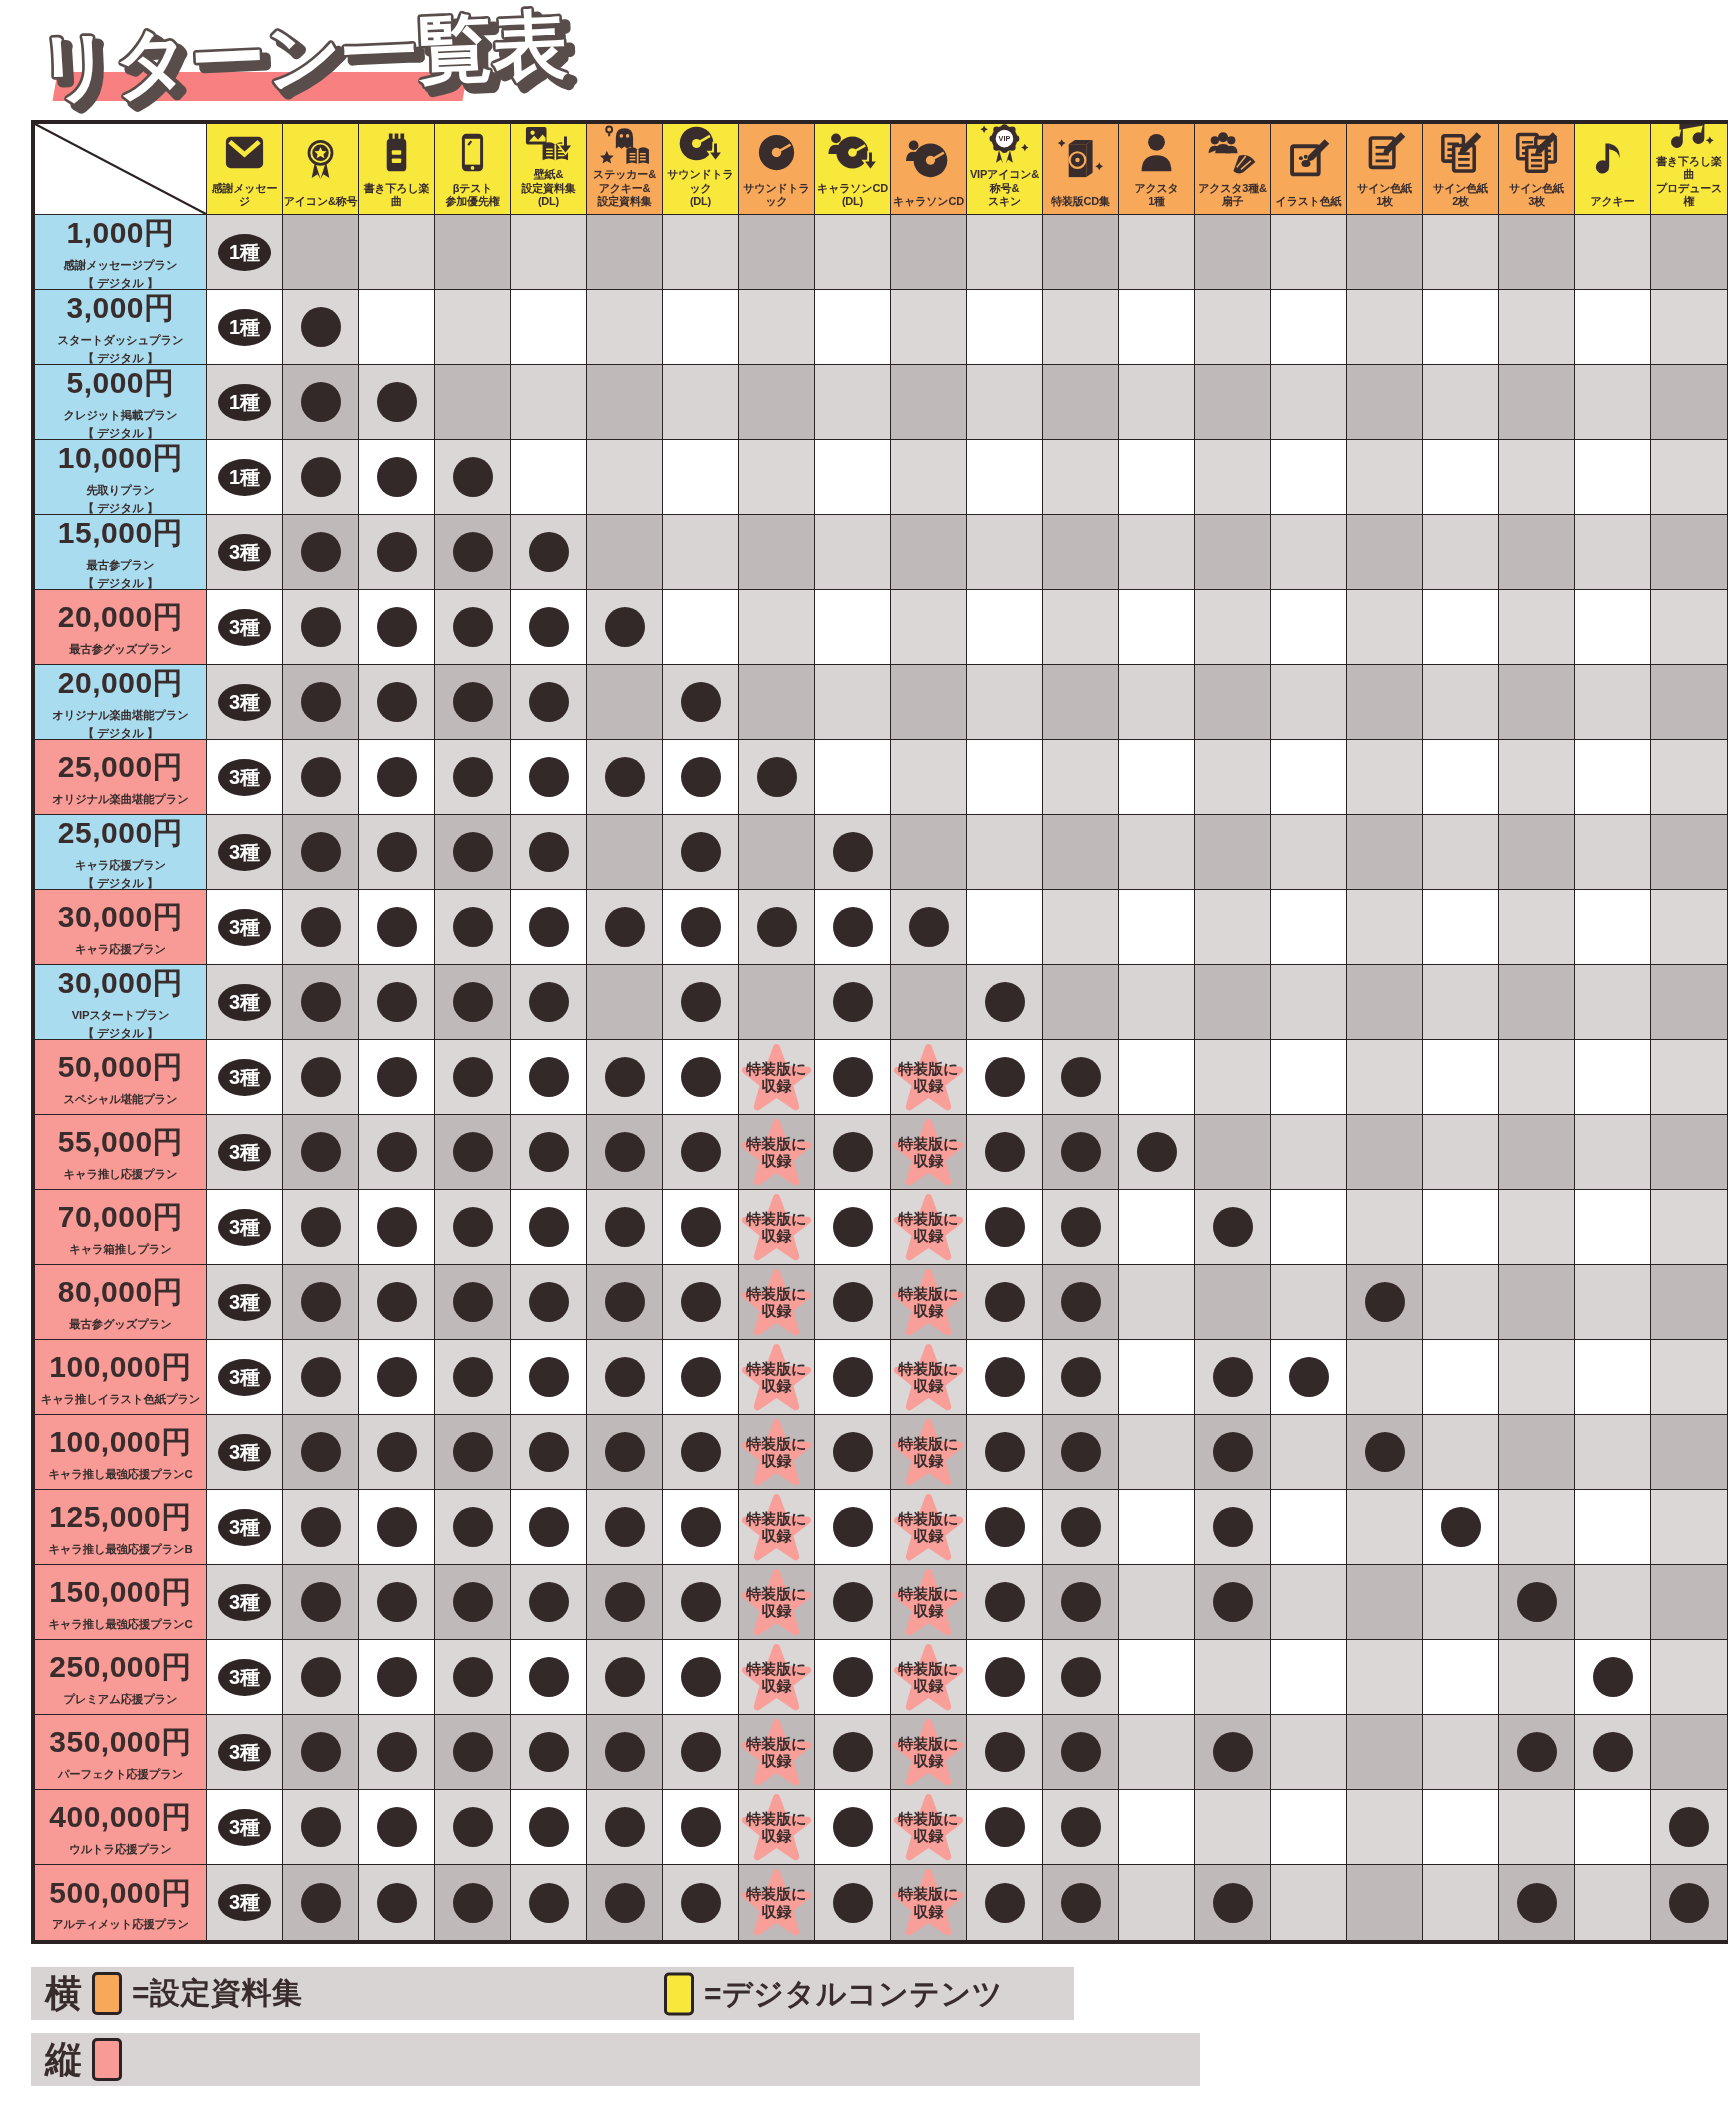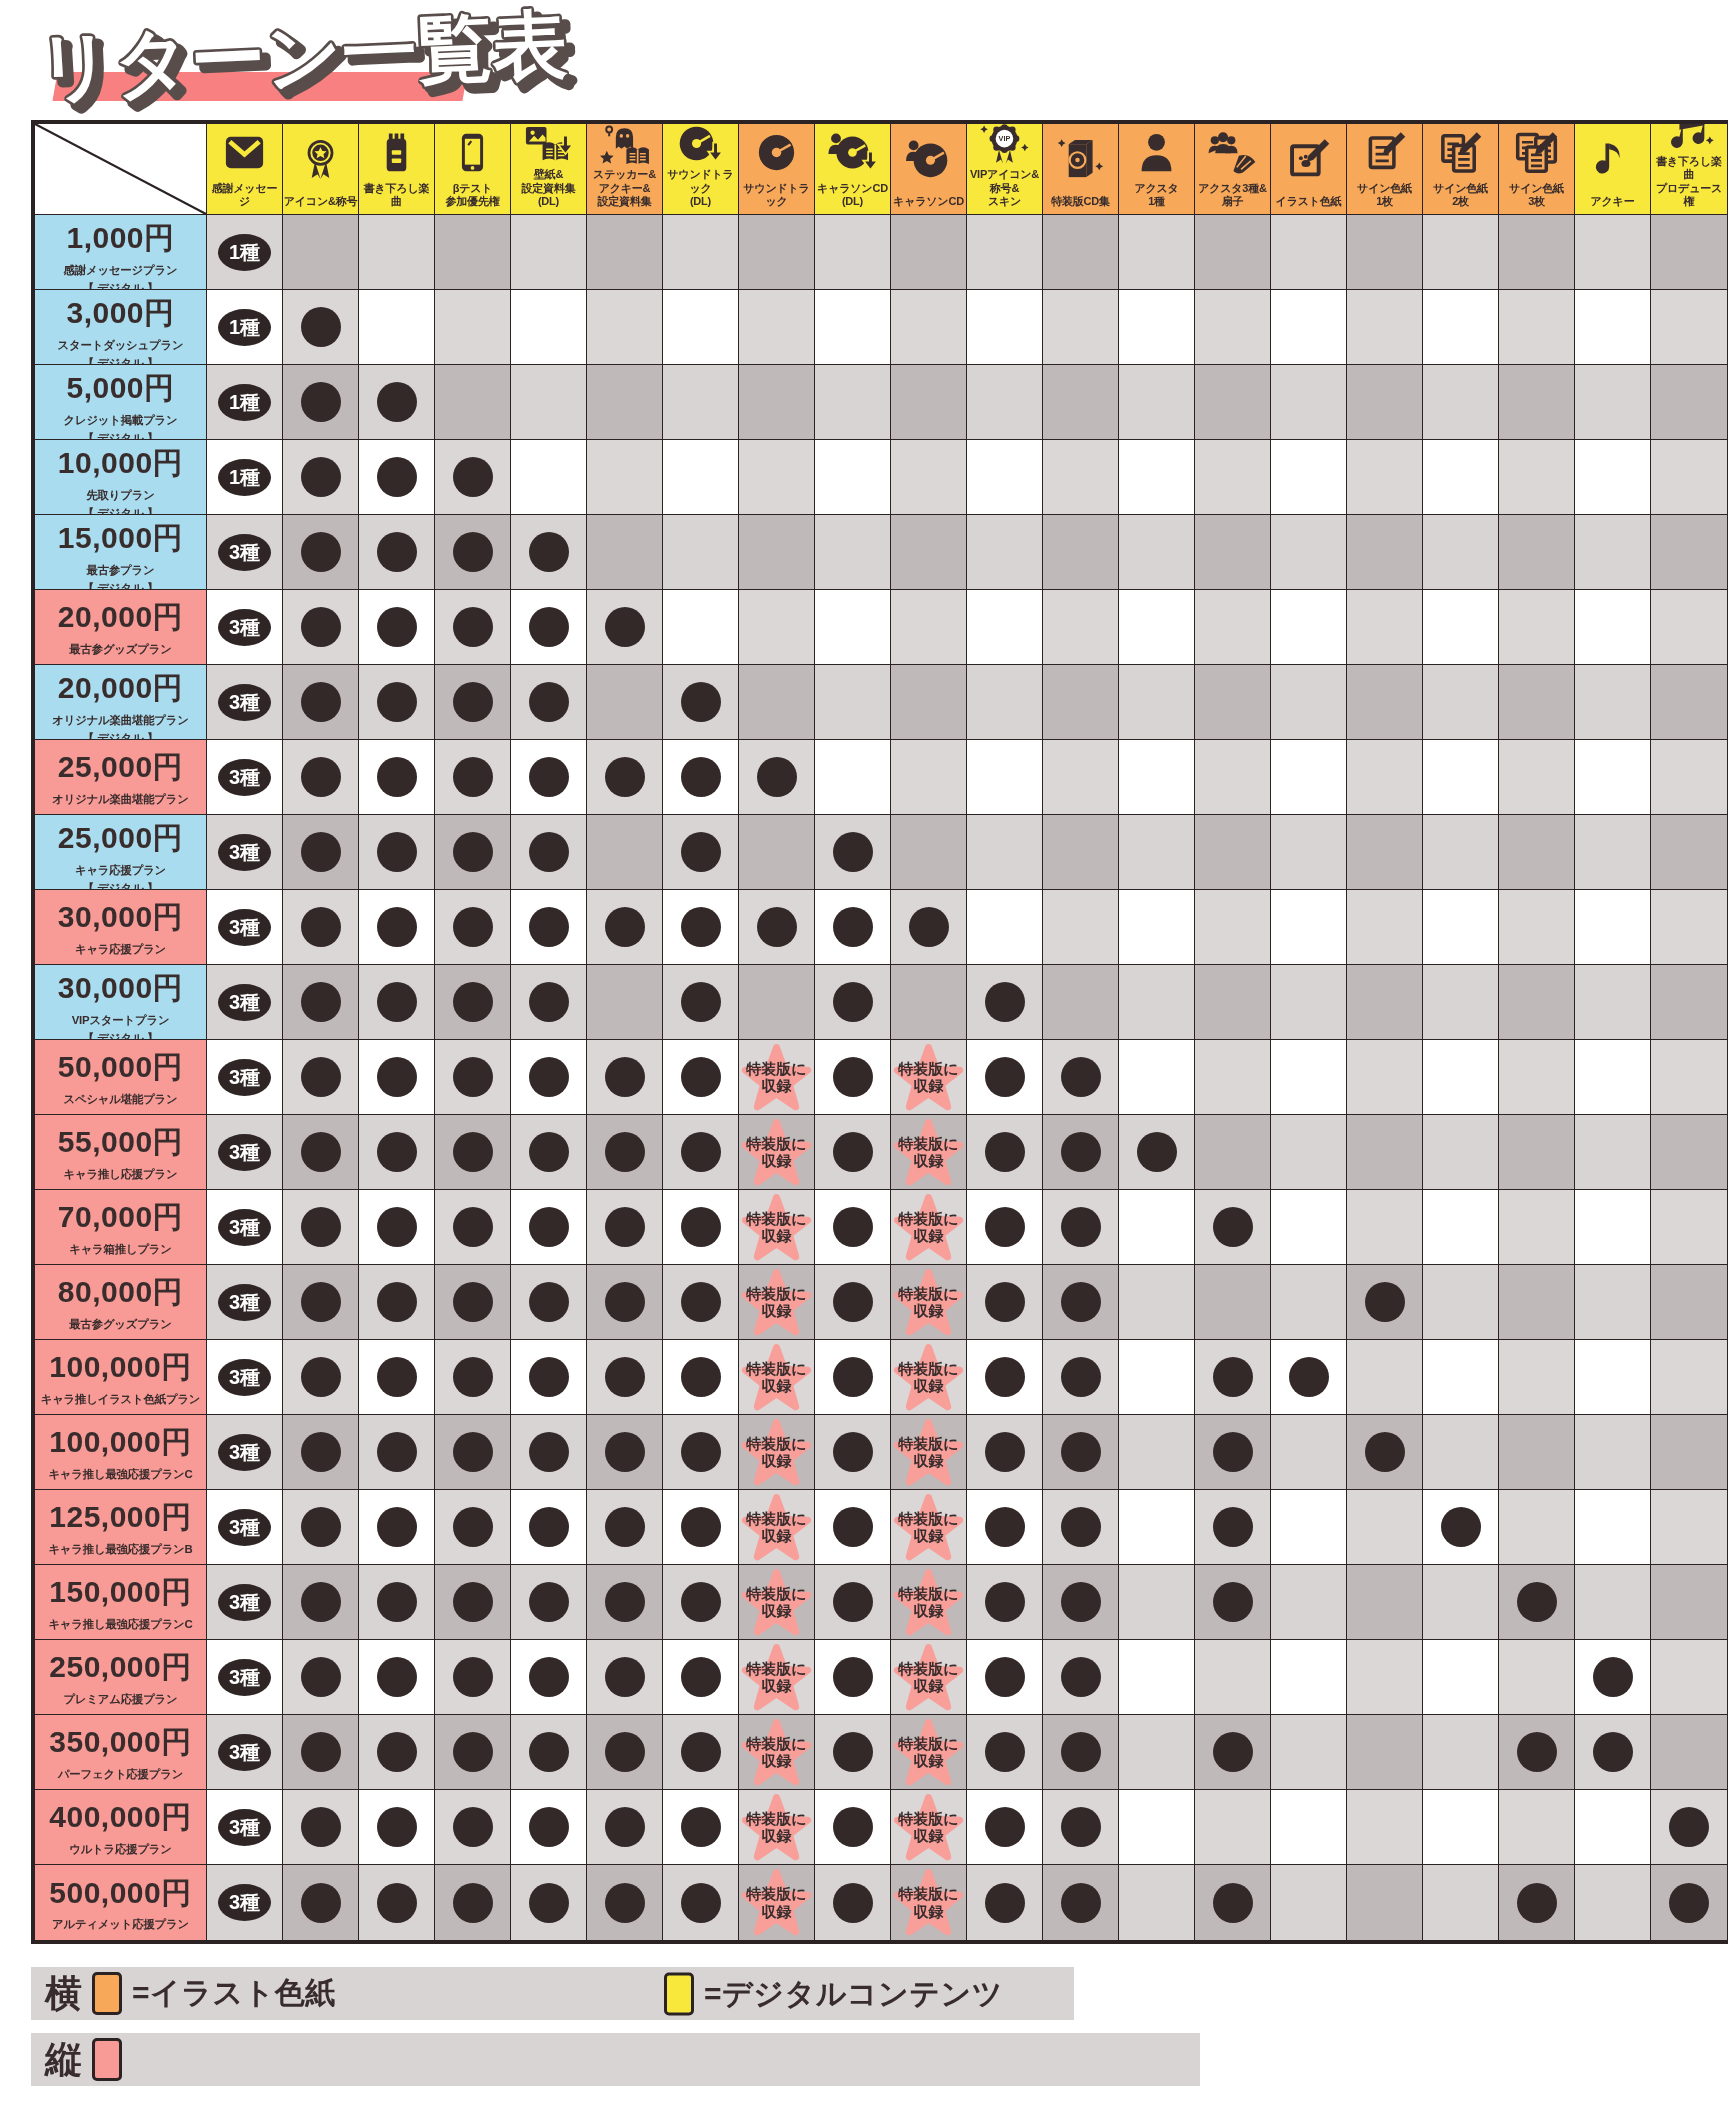--- a/index.html
+++ b/index.html
@@ -36,21 +36,21 @@
   .corner{background:#fff;}
   .corner svg{position:absolute; inset:0; width:100%; height:100%;}
   .header{flex-direction:column; justify-content:flex-end; padding-bottom:6px;}
   .header .icon{flex:1; display:flex; align-items:center; justify-content:center; width:100%;}
   .header .icon svg{height:47px; max-width:67px;}
   .header .hlabel{
     font-size:11px; font-weight:700; line-height:1.2; text-align:center;
     white-space:pre-line; letter-spacing:-0.2px;
   }
   .bg-yellow{background:var(--digital-yellow);} .bg-orange{background:var(--goods-orange);}
-  .bg-blue{background:var(--online-blue);justify-content:space-between;} .bg-pink{background:var(--shipping-pink);}
+  .bg-blue{background:var(--online-blue);} .bg-pink{background:var(--shipping-pink);}
   .rowhead{flex-direction:column; gap:3.5px; padding:3px 2px;}
   .rowhead .price{font-size:30px; font-weight:900; letter-spacing:0.5px;}
   .rowhead .pname{font-size:11.4px; font-weight:700; letter-spacing:-0.2px;}
   .rowhead .pnote{font-size:11.4px; font-weight:700;}
   .badge{
     width:53px; height:37px; background:#2f2525; border-radius:50%;
     color:#fff; font-size:20px; font-weight:900;
     display:flex; align-items:center; justify-content:center;
   }
   .dot{width:40px; height:40px; border-radius:50%; background:#342929;}
@@ -1502,21 +1502,21 @@
     <div class="cell lastrow" style="background: rgb(217, 212, 212);"></div>
     <div class="cell lastcol lastrow" style="background: rgb(192, 185, 185);">
       <div class="dot"></div>
     </div>
   </div>
 
 <div class="legend-band" style="top:1967px; width:1043px;">
   <div class="legend-item" style="left:14px">
     <span class="legend-axis">横</span>
     <span class="swatch" style="background: rgb(247, 169, 89);"></span>
-    <span class="legend-text">=イラスト色紙</span>
+    <span class="legend-text">=設定資料集</span>
   </div>
   <div class="legend-item" style="left:633px">
     <span class="swatch" style="background: rgb(249, 232, 60);"></span>
     <span class="legend-text">=デジタルコンテンツ</span>
   </div>
 </div>
 
 <div class="legend-band" style="top:2033px; width:1169px;">
   <div class="legend-item" style="left:14px">
     <span class="legend-axis">縦</span>

